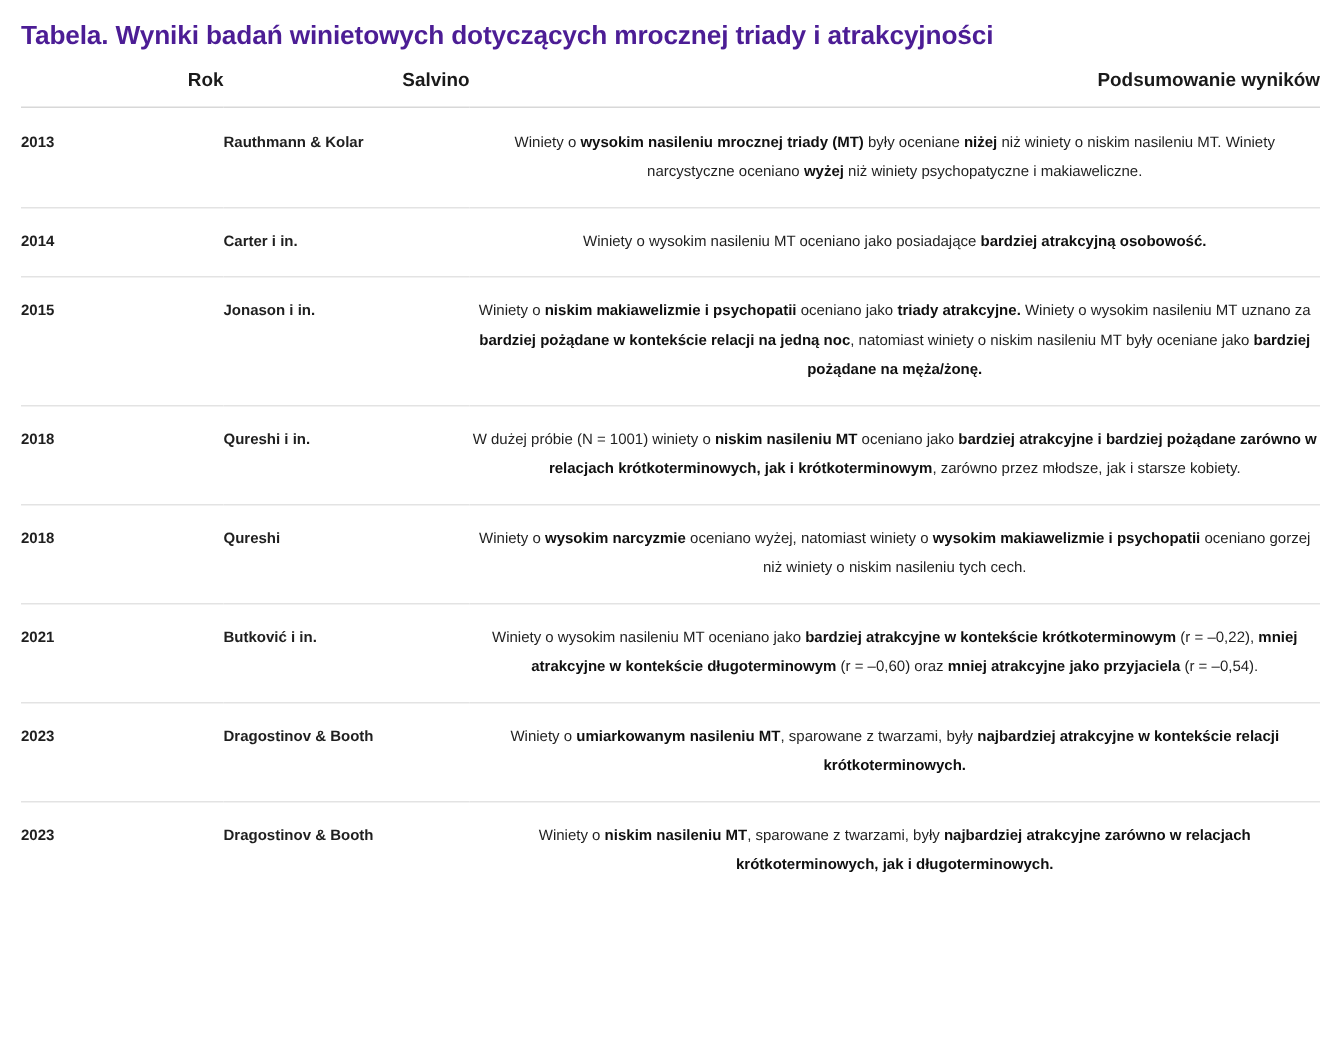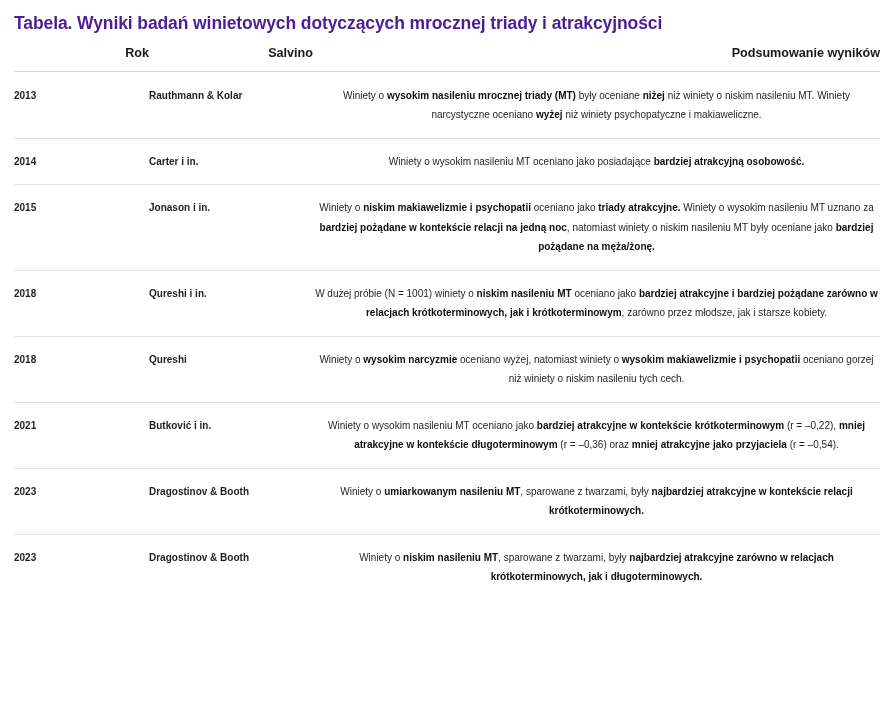--- a/index.html
+++ b/index.html
@@ -127,21 +127,21 @@
           <td class="summary"><span>W dużej próbie (N = 1001) winiety o </span><b>niskim nasileniu MT</b><span> oceniano jako </span><b>bardziej atrakcyjne i bardziej pożądane zarówno w relacjach krótkoterminowych, jak i krótkoterminowym</b><span>, zarówno przez młodsze, jak i starsze kobiety.</span></td>
         </tr>
         <tr>
           <td class="year">2018</td>
           <td class="authors">Qureshi</td>
           <td class="summary"><span>Winiety o </span><b>wysokim narcyzmie</b><span> oceniano wyżej, natomiast winiety o </span><b>wysokim makiawelizmie i psychopatii</b><span> oceniano gorzej niż winiety o niskim nasileniu tych cech.</span></td>
         </tr>
         <tr>
           <td class="year">2021</td>
           <td class="authors">Butković i in.</td>
-          <td class="summary"><span>Winiety o wysokim nasileniu MT oceniano jako </span><b>bardziej atrakcyjne w kontekście krótkoterminowym</b><span> (r = –0,22), </span><b>mniej atrakcyjne w kontekście długoterminowym</b><span> (r = –0,36) oraz </span><b>mniej atrakcyjne jako przyjaciela</b><span> (r = –0,54).</span></td>
+          <td class="summary"><span>Winiety o wysokim nasileniu MT oceniano jako </span><b>bardziej atrakcyjne w kontekście krótkoterminowym</b><span> (r = –0,22), </span><b>mniej atrakcyjne w kontekście długoterminowym</b><span> (r = –0,60) oraz </span><b>mniej atrakcyjne jako przyjaciela</b><span> (r = –0,54).</span></td>
         </tr>
         <tr>
           <td class="year">2023</td>
           <td class="authors">Dragostinov &amp; Booth</td>
           <td class="summary"><span>Winiety o </span><b>umiarkowanym nasileniu MT</b><span>, sparowane z twarzami, były </span><b>najbardziej atrakcyjne w kontekście relacji krótkoterminowych.</b></td>
         </tr>
         <tr>
           <td class="year">2023</td>
           <td class="authors">Dragostinov &amp; Booth</td>
           <td class="summary"><span>Winiety o </span><b>niskim nasileniu MT</b><span>, sparowane z twarzami, były </span><b>najbardziej atrakcyjne zarówno w relacjach krótkoterminowych, jak i długoterminowych.</b></td>

